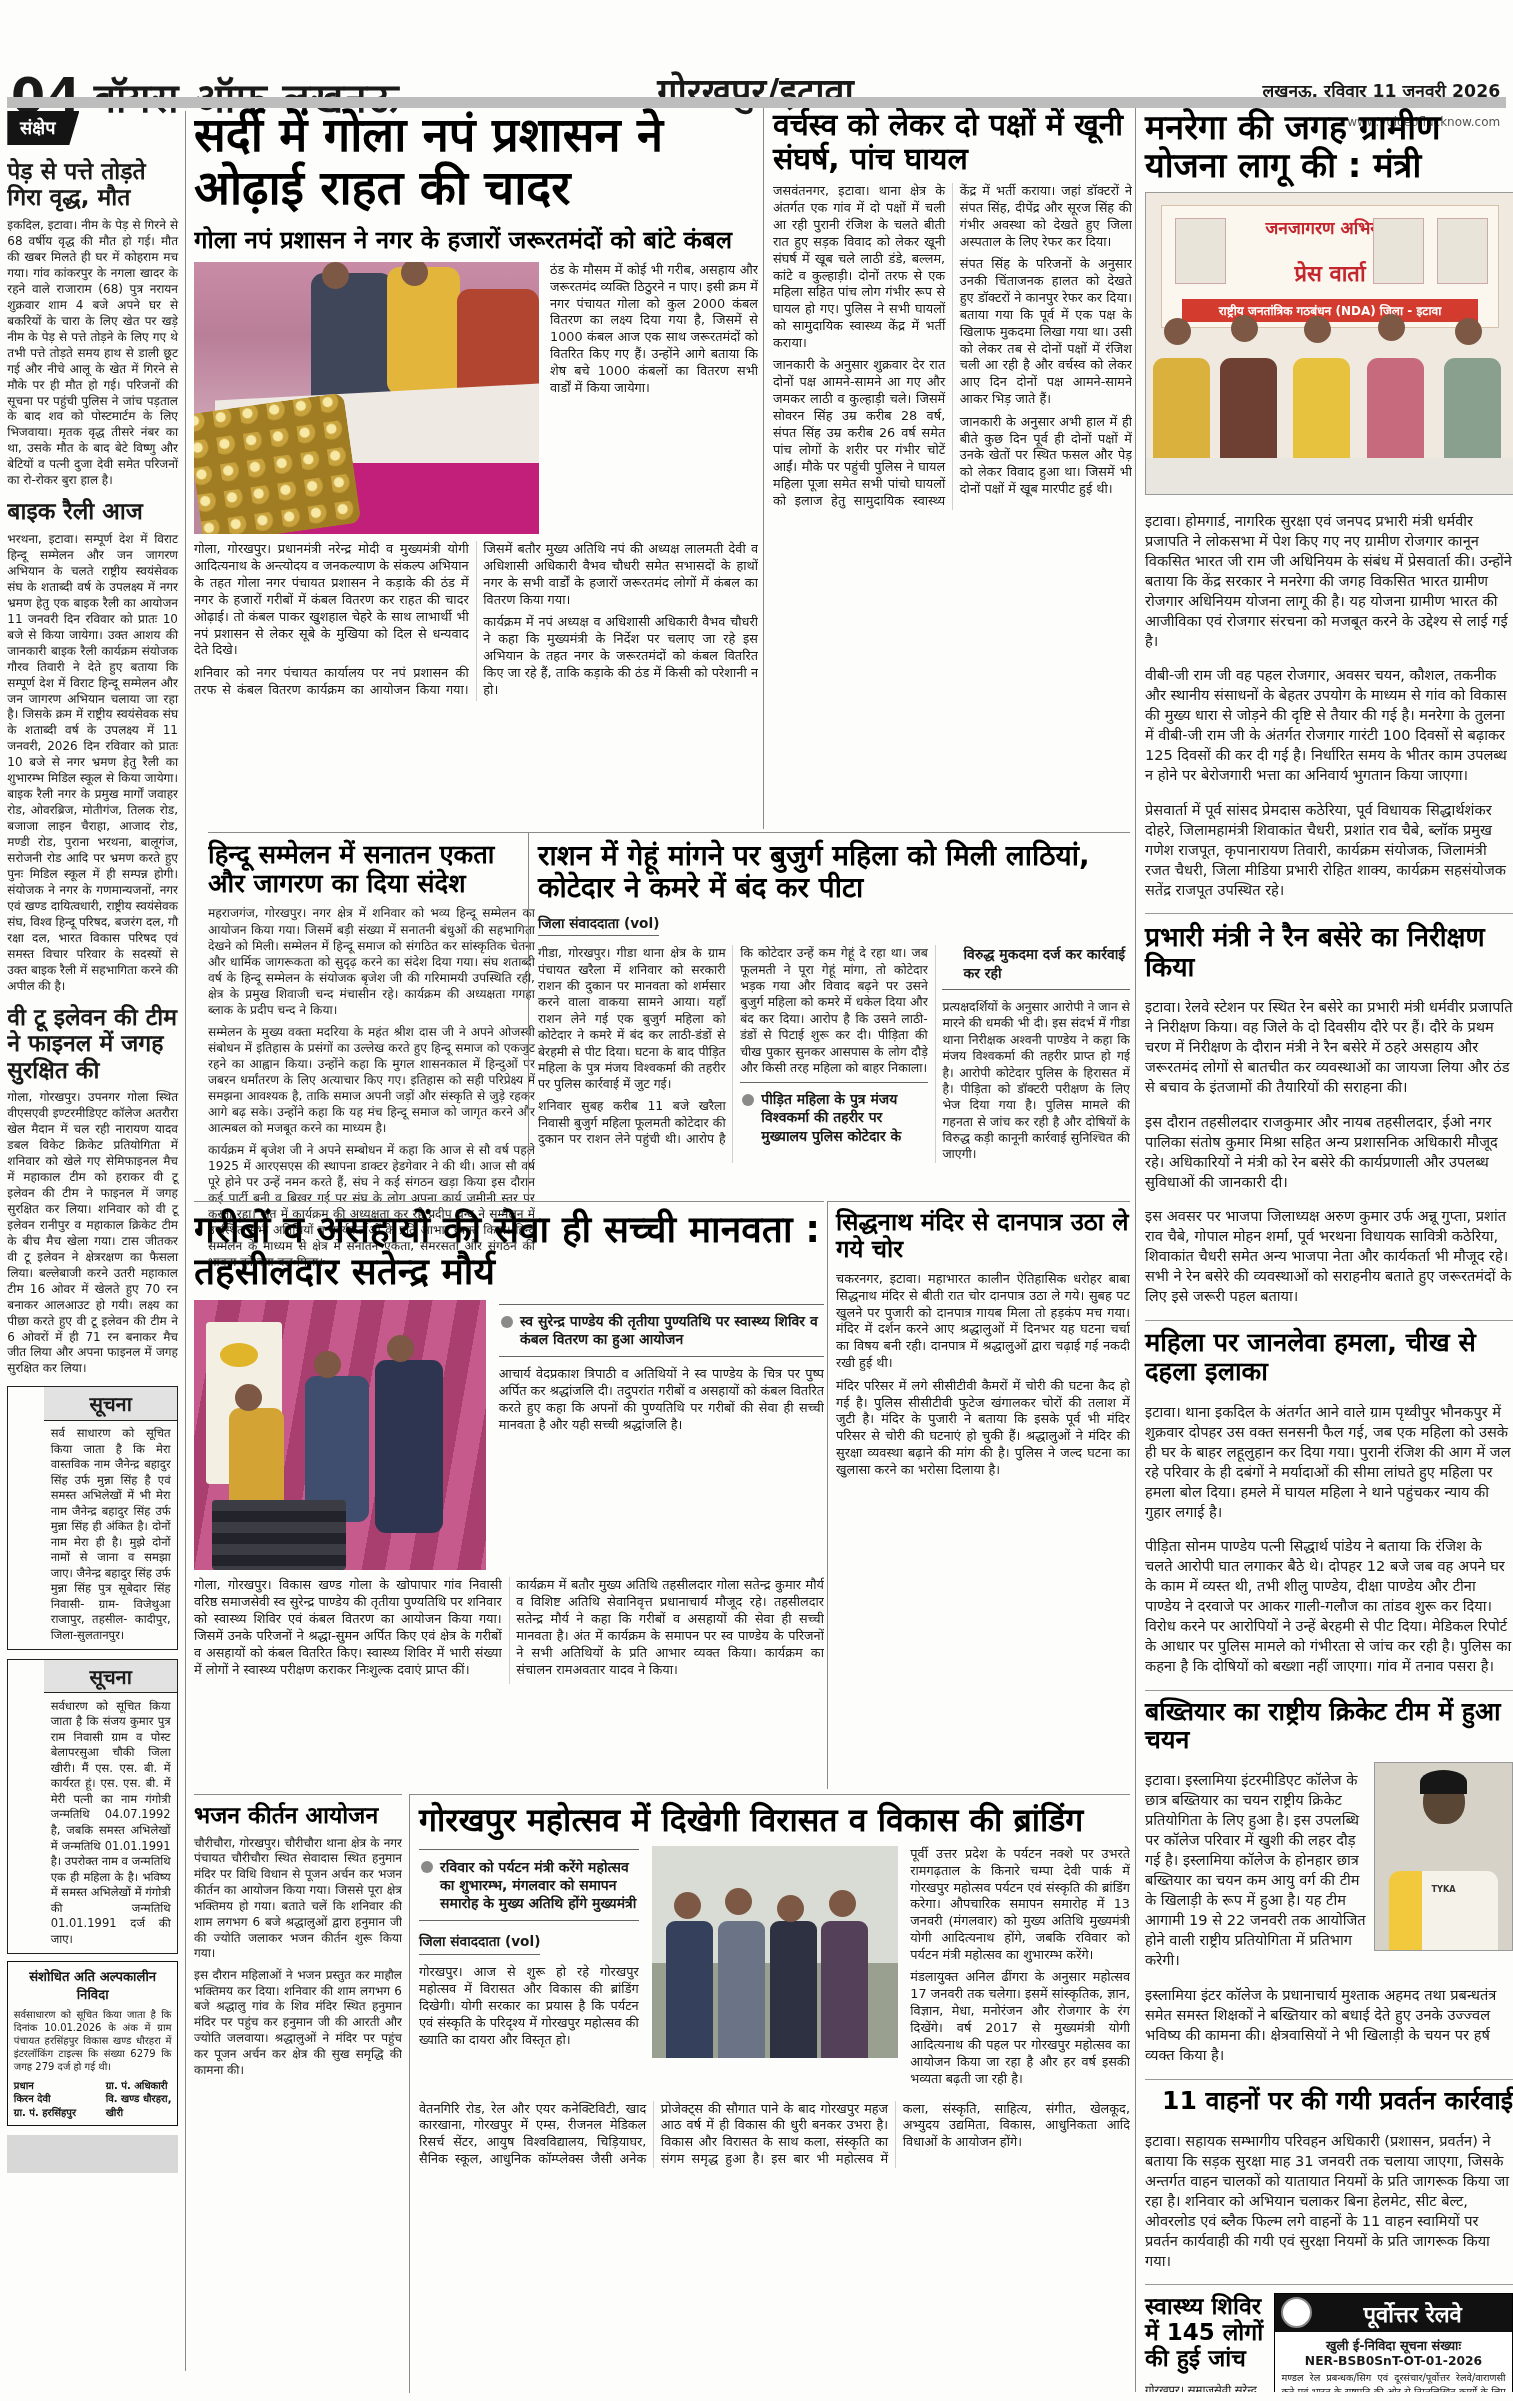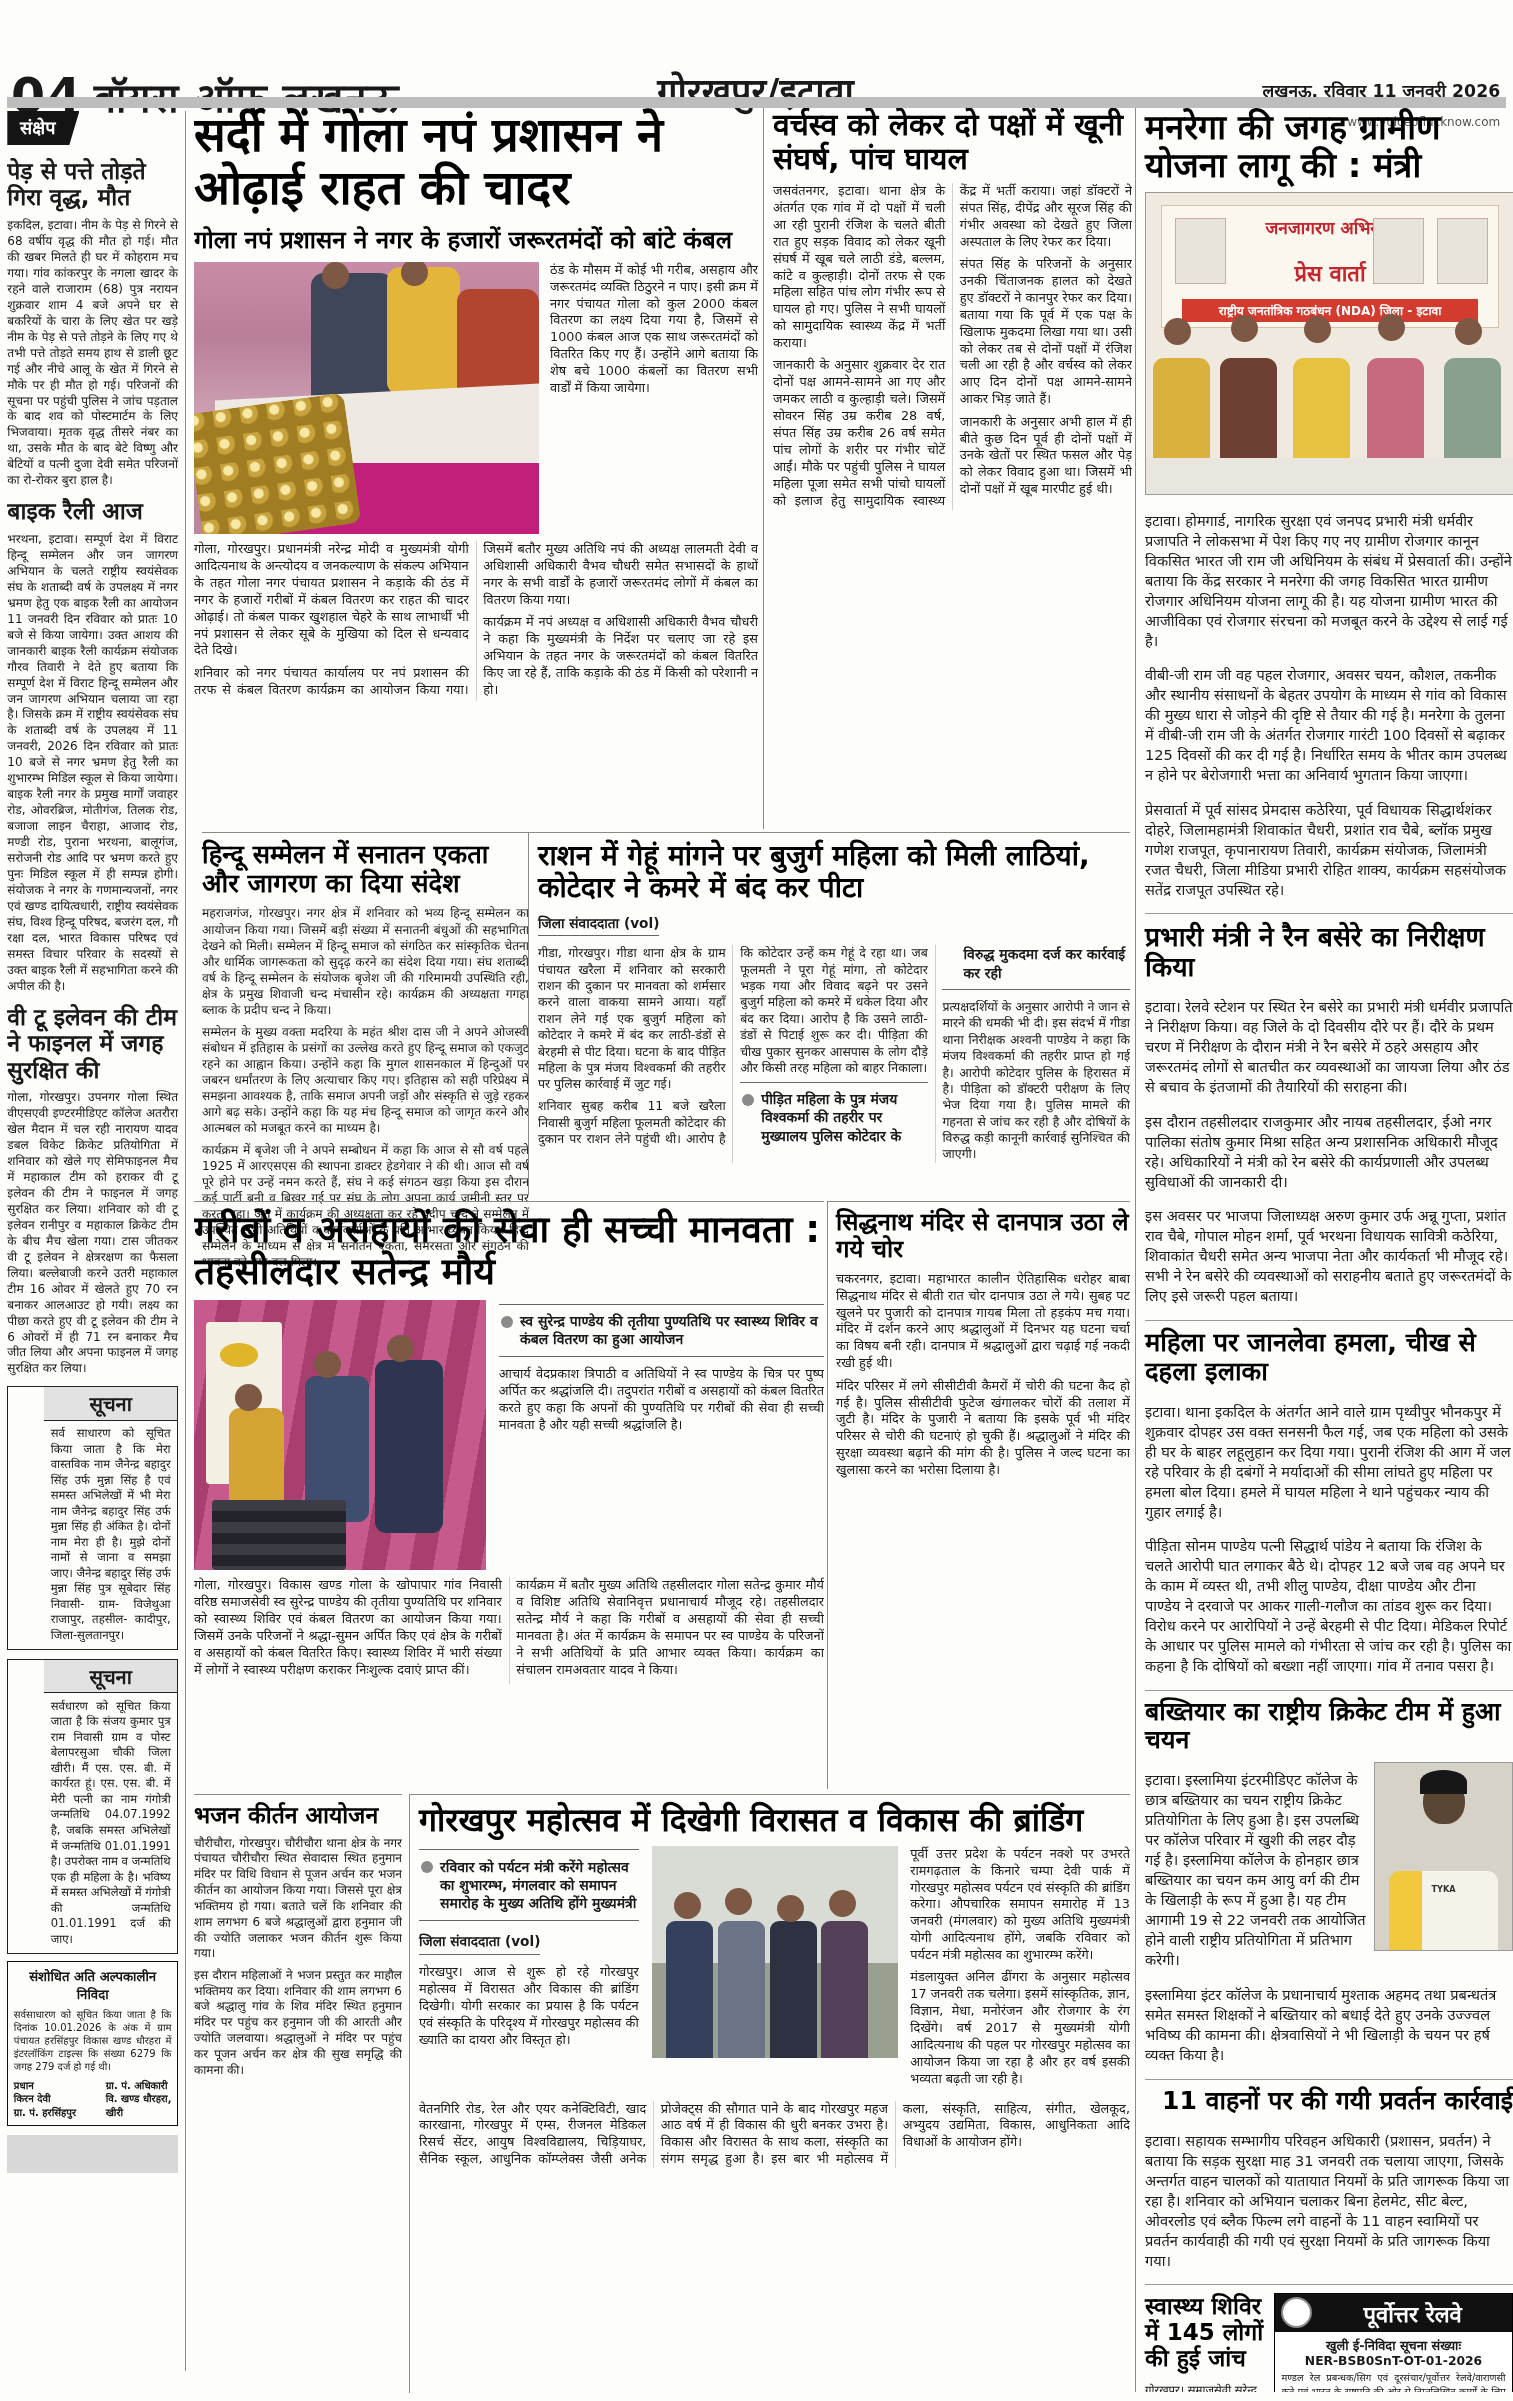--- a/index.html
+++ b/index.html
@@ -60,21 +60,21 @@
       background:radial-gradient(circle at 7.3px 7.3px,#f7e9a5 4.6px,#c8a23c 5.5px 10px,#a07d22 11px);
       background-size:27px 27px;transform:rotate(-8deg);}
   .lp-person1{position:absolute;left:34%;top:4%;width:82px;height:137px;background:#40465a;border-radius:12.8px;}
   .lp-person2{position:absolute;left:56%;top:2%;width:73px;height:128px;background:#e3b53a;border-radius:12.8px;}
   .lp-person3{position:absolute;right:0;top:10%;width:82px;height:155px;background:#b2452f;border-radius:12.8px;}
   .lead-side{flex:1;}
   
   .clash{left:763px;top:108px;width:369px;height:721px;}
   .clash .hl{font-size:30px;}
   
-  .hindu{left:202px;top:832px;width:327px;height:453px;}
+  .hindu{left:208px;top:832px;width:327px;height:453px;}
   .hindu .hl{font-size:25.6px;}
   .hindu p{font-size:12.2px;}
   .ration{left:528px;top:832px;width:602px;height:363px;}
   .ration .hl{font-size:28px;}
   .ration p{font-size:12.4px;}
   
   .seva{left:194px;top:1201px;width:630px;height:588px;}
   .seva .hl{font-size:37px;}
   .seva-row{display:flex;gap:12.8px;margin-bottom:7.3px;}
   .seva-photo{flex:0 0 292px;height:270px;background:#b04a78;}

